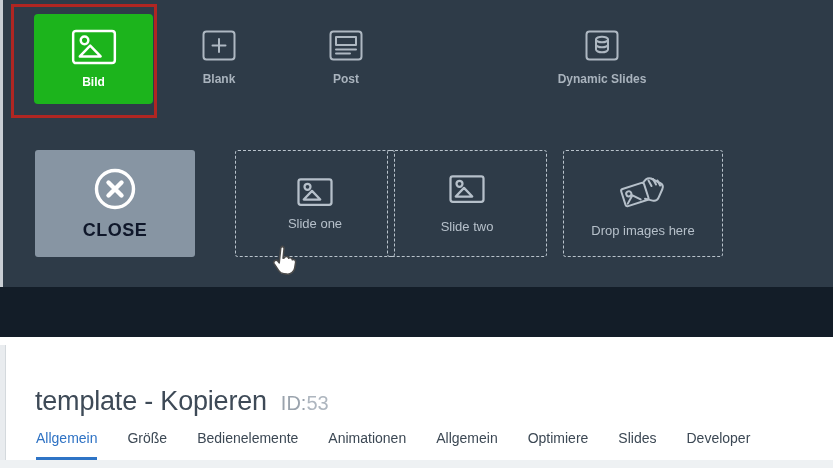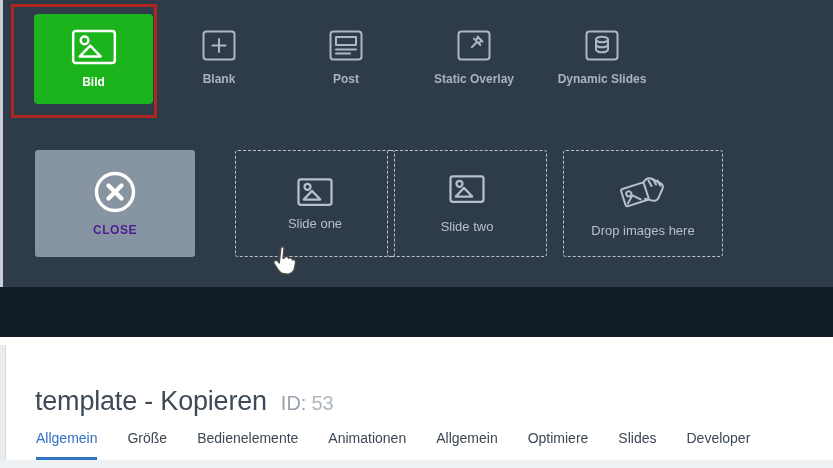--- a/index.html
+++ b/index.html
@@ -24,36 +24,36 @@
   .tile-blank{left:157px;}
   .tile-post{left:284px;}
   .tile-static{left:412px;}
   .tile-dynamic{left:540px;}
   
   .slide-box{
     position:absolute;top:150px;width:160px;height:107px;box-sizing:border-box;border-radius:3px;
     display:flex;flex-direction:column;align-items:center;justify-content:center;gap:9px;cursor:pointer;
   }
   .close-box{left:35px;background:#8795a3;}
-  .close-box .slide-label{color:#4c1d95;font-weight:700;font-size:12px;letter-spacing:.5px;}
+  .close-box .slide-label{color:#0f172a;font-weight:700;font-size:18px;letter-spacing:.5px;}
   .dashed{border:1px dashed #b9c3cc;}
   .dashed .slide-label{color:#b6c0ca;font-size:13px;font-weight:500;}
   .slide-one{left:211px;margin-left:24px;}
   .slide-two{left:387px;gap:15px;}
   .drop-box{left:563px;}
   .cursor{position:absolute;left:272px;top:245px;pointer-events:none;}
   
   .dark-band{position:absolute;left:0;top:287px;width:833px;height:50px;background:#131d28;}
   
   .white-area{position:absolute;left:0;top:345px;width:833px;height:95px;background:#ffffff;}
   .white-area .edge-strip{position:absolute;left:0;top:0;width:5px;height:131px;background:#e9ecef;border-right:1px solid #d4d9dd;}
   .title-row{position:absolute;left:35px;top:41px;display:flex;align-items:baseline;gap:14px;white-space:nowrap;}
   .page-title{font-size:27px;font-weight:500;color:#3e4a57;letter-spacing:-0.2px;}
   .page-id{font-size:20px;color:#9aa3ad;font-weight:500;}
-  .page-id .id-value{color:#aeb6bf;font-weight:400;margin-left:5px;text-align:center;}
+  .page-id .id-value{color:#aeb6bf;font-weight:400;text-align:center;}
   .tabs-row{position:absolute;left:36px;top:85px;display:flex;gap:30px;}
   .tab{font-size:14px;font-weight:500;color:#3c4854;padding-bottom:11px;cursor:pointer;white-space:nowrap;}
   .tab.active{color:#2e72c4;border-bottom:3px solid #2e74c6;}
   .footer-strip{position:absolute;left:0;top:115px;width:833px;height:16px;background:#eef1f3;}
   .footer-card-edge{position:absolute;left:10px;top:12px;right:0;height:4px;background:#f4f6f8;border-top:1px solid #dfe3e7;border-radius:3px 3px 0 0;}
   svg{display:block;}
 </style>
 </head>
 <body>
 
@@ -89,31 +89,20 @@
       <span>
         <svg width="34" height="31" viewBox="0 0 34 31" fill="none" stroke="#aeb8c2" stroke-width="2" stroke-linecap="round" stroke-linejoin="round">
           <rect x="1.5" y="1.5" width="31" height="28" rx="3"></rect>
           <rect x="7" y="7" width="20" height="8"></rect>
           <path d="M7 19.5 h20 M7 23.5 h14"></path>
         </svg>
       </span>
       <span class="tile-label">Post</span>
     </div>
 
-    <div class="tile tile-static">
-      <span>
-        <svg width="34" height="31" viewBox="0 0 34 31" fill="none" stroke="#aeb8c2" stroke-width="2" stroke-linecap="round" stroke-linejoin="round">
-          <rect x="1.5" y="1.5" width="31" height="28" rx="3"></rect>
-          <g transform="rotate(45 17 15)">
-            <path d="M13.5 6.5 h7 M14.8 6.5 v4 M19.2 6.5 v4 M12.5 10.5 h9 M17 10.5 v7.5"></path>
-          </g>
-        </svg>
-      </span>
-      <span class="tile-label">Static Overlay</span>
-    </div>
 
     <div class="tile tile-dynamic">
       <span>
         <svg width="34" height="31" viewBox="0 0 34 31" fill="none" stroke="#aeb8c2" stroke-width="2" stroke-linecap="round" stroke-linejoin="round">
           <rect x="1.5" y="1.5" width="31" height="28" rx="3"></rect>
           <ellipse cx="17" cy="9.5" rx="6" ry="2.8"></ellipse>
           <path d="M11 9.5 v10 a6 2.8 0 0 0 12 0 v-10"></path>
           <path d="M11 14.5 a6 2.8 0 0 0 12 0"></path>
         </svg>
       </span>

